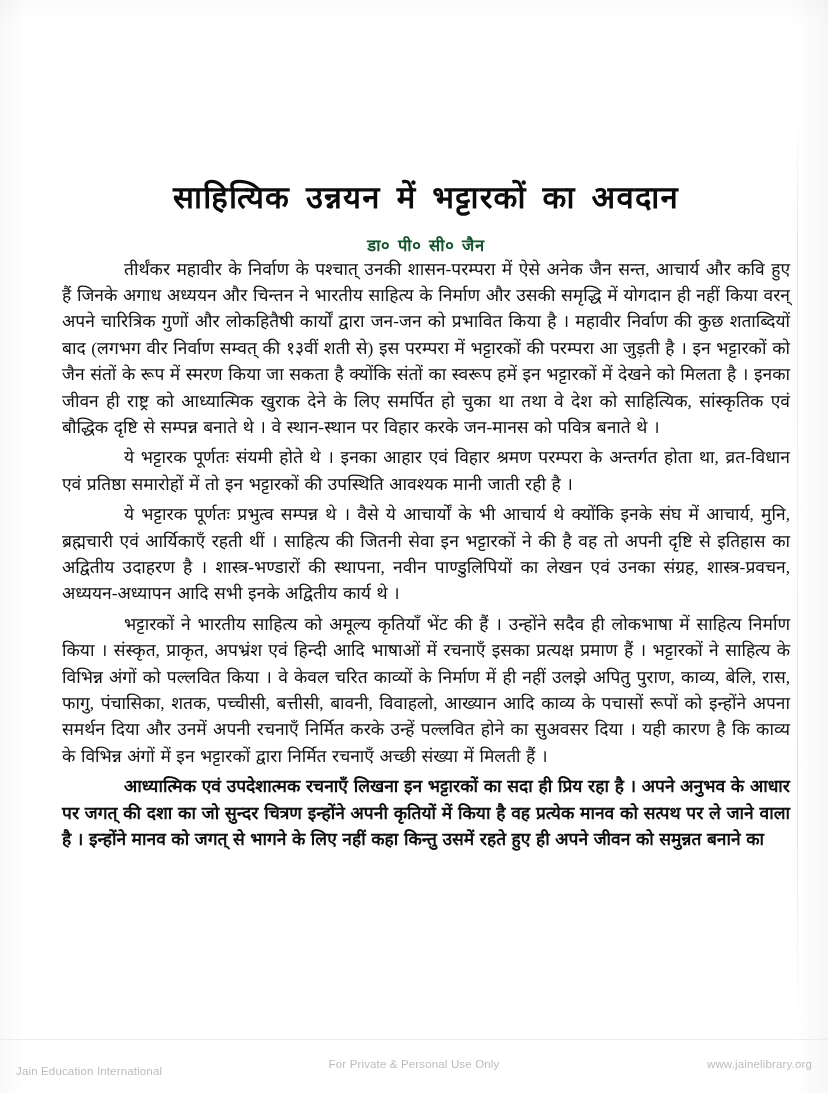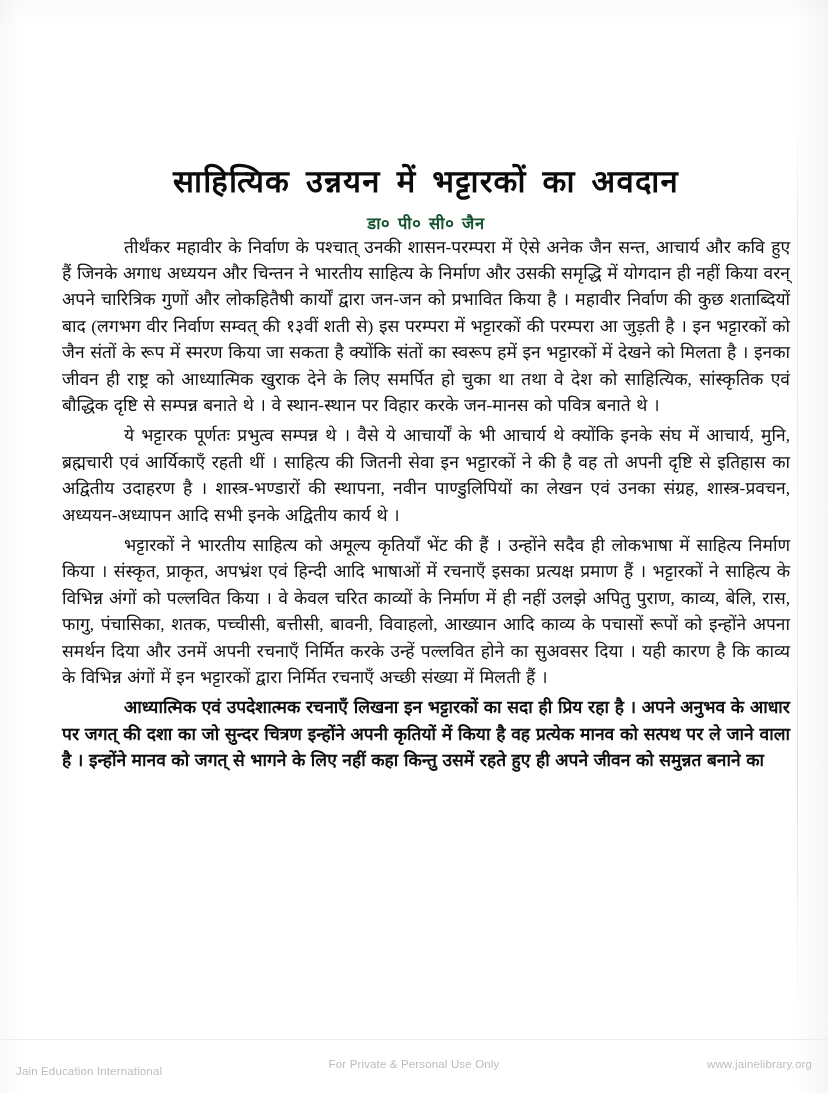--- a/index.html
+++ b/index.html
@@ -40,21 +40,21 @@
       rgba(0,0,0,0) 100%);
     pointer-events: none;
   }
   .content {
     position: absolute;
     left: 62px;
     top: 0;
     width: 728px;
   }
   .title {
-    margin: 0;
+    margin: 16px;
     padding-top: 164px;
     text-align: center;
     font-size: 31px;
     line-height: 1.18;
     font-weight: 700;
     letter-spacing: 1.2px;
     word-spacing: 7px;
     color: #0b0b0b;
     font-family: "Liberation Serif", "DejaVu Serif", serif;
   }
@@ -118,20 +118,21 @@
   <div class="scan-edge-right"></div>
 
   <div class="content">
 
     <h1 class="title">साहित्यिक उन्नयन में भट्टारकों का अवदान</h1>
 
     <div class="byline">डा० पी० सी० जैन</div>
 
     <div class="body-text">
       <p class="para">तीर्थंकर महावीर के निर्वाण के पश्चात् उनकी शासन-परम्परा में ऐसे अनेक जैन सन्त, आचार्य और कवि हुए हैं जिनके अगाध अध्ययन और चिन्तन ने भारतीय साहित्य के निर्माण और उसकी समृद्धि में योगदान ही नहीं किया वरन् अपने चारित्रिक गुणों और लोकहितैषी कार्यों द्वारा जन-जन को प्रभावित किया है । महावीर निर्वाण की कुछ शताब्दियों बाद (लगभग वीर निर्वाण सम्वत् की १३वीं शती से) इस परम्परा में भट्टारकों की परम्परा आ जुड़ती है । इन भट्टारकों को जैन संतों के रूप में स्मरण किया जा सकता है क्योंकि संतों का स्वरूप हमें इन भट्टारकों में देखने को मिलता है । इनका जीवन ही राष्ट्र को आध्यात्मिक खुराक देने के लिए समर्पित हो चुका था तथा वे देश को साहित्यिक, सांस्कृतिक एवं बौद्धिक दृष्टि से सम्पन्न बनाते थे । वे स्थान-स्थान पर विहार करके जन-मानस को पवित्र बनाते थे ।</p>
+      <p class="para">ये भट्टारक पूर्णतः संयमी होते थे । इनका आहार एवं विहार श्रमण परम्परा के अन्तर्गत होता था, व्रत-विधान एवं प्रतिष्ठा समारोहों में तो इन भट्टारकों की उपस्थिति आवश्यक मानी जाती रही है ।</p>
       <p class="para">ये भट्टारक पूर्णतः प्रभुत्व सम्पन्न थे । वैसे ये आचार्यों के भी आचार्य थे क्योंकि इनके संघ में आचार्य, मुनि, ब्रह्मचारी एवं आर्यिकाएँ रहती थीं । साहित्य की जितनी सेवा इन भट्टारकों ने की है वह तो अपनी दृष्टि से इतिहास का अद्वितीय उदाहरण है । शास्त्र-भण्डारों की स्थापना, नवीन पाण्डुलिपियों का लेखन एवं उनका संग्रह, शास्त्र-प्रवचन, अध्ययन-अध्यापन आदि सभी इनके अद्वितीय कार्य थे ।</p>
       <p class="para">भट्टारकों ने भारतीय साहित्य को अमूल्य कृतियाँ भेंट की हैं । उन्होंने सदैव ही लोकभाषा में साहित्य निर्माण किया । संस्कृत, प्राकृत, अपभ्रंश एवं हिन्दी आदि भाषाओं में रचनाएँ इसका प्रत्यक्ष प्रमाण हैं । भट्टारकों ने साहित्य के विभिन्न अंगों को पल्लवित किया । वे केवल चरित काव्यों के निर्माण में ही नहीं उलझे अपितु पुराण, काव्य, बेलि, रास, फागु, पंचासिका, शतक, पच्चीसी, बत्तीसी, बावनी, विवाहलो, आख्यान आदि काव्य के पचासों रूपों को इन्होंने अपना समर्थन दिया और उनमें अपनी रचनाएँ निर्मित करके उन्हें पल्लवित होने का सुअवसर दिया । यही कारण है कि काव्य के विभिन्न अंगों में इन भट्टारकों द्वारा निर्मित रचनाएँ अच्छी संख्या में मिलती हैं ।</p>
       <p class="para">आध्यात्मिक एवं उपदेशात्मक रचनाएँ लिखना इन भट्टारकों का सदा ही प्रिय रहा है । अपने अनुभव के आधार पर जगत् की दशा का जो सुन्दर चित्रण इन्होंने अपनी कृतियों में किया है वह प्रत्येक मानव को सत्पथ पर ले जाने वाला है । इन्होंने मानव को जगत् से भागने के लिए नहीं कहा किन्तु उसमें रहते हुए ही अपने जीवन को समुन्नत बनाने का</p>
     </div>
 
   </div>
 
   <div class="footer">
     <div class="footer-inner">
       <span class="footer-left">Jain Education International</span>

